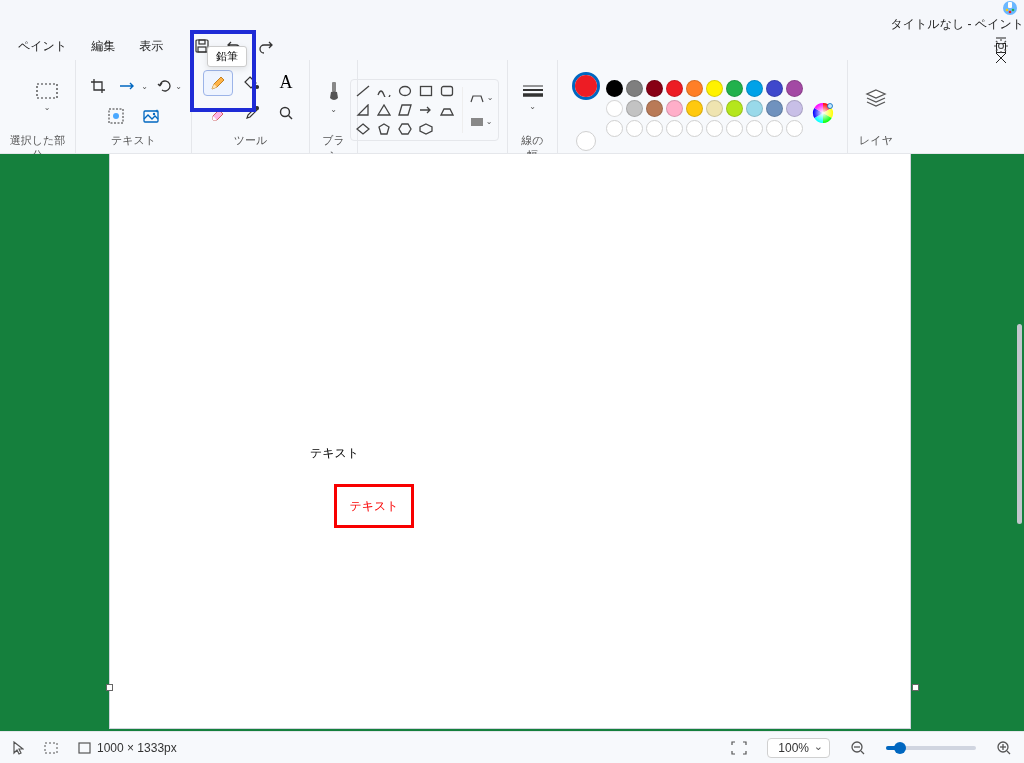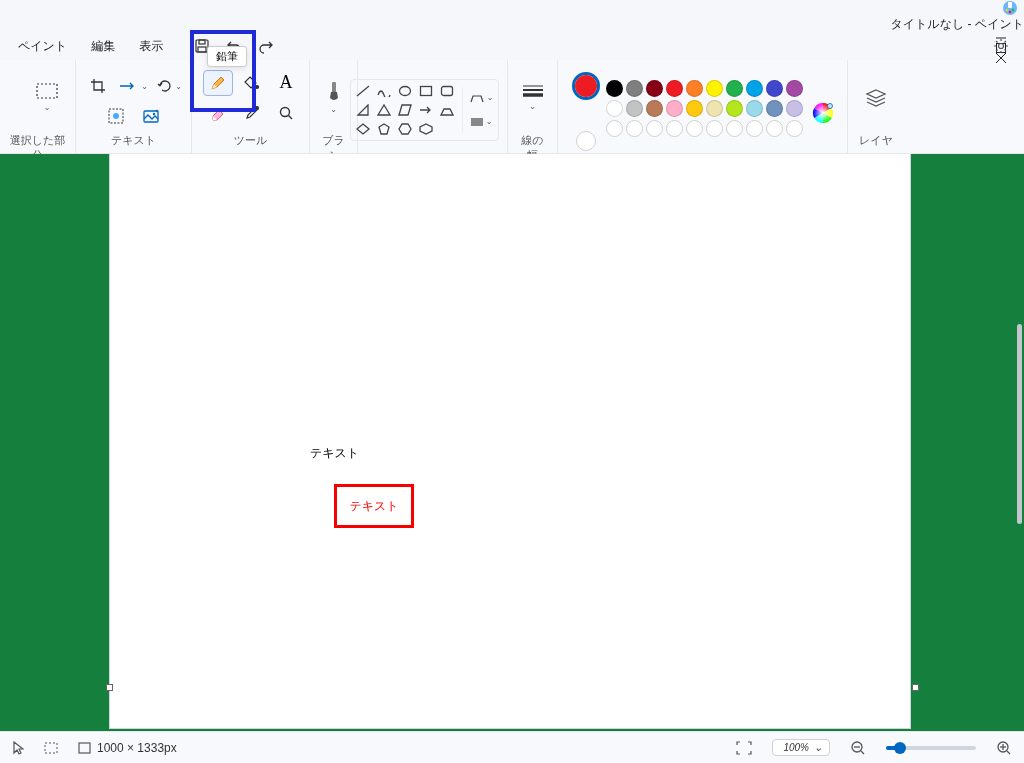--- a/index.html
+++ b/index.html
@@ -48,21 +48,21 @@
 .canvas-area { position: relative; height: 577px; background: #15803d; overflow: hidden; }
 .canvas { position: absolute; left: 110px; top: 0; width: 800px; height: 574px; background: #fff; box-shadow: 0 0 0 1px #d0d4dc; }
 .handle { position: absolute; width: 7px; height: 7px; background: #fff; border: 1px solid #666; }
 .canvas-text-1 { position: absolute; left: 200px; top: 291px; font-size: 12px; color: #000; }
 .canvas-text-2 { position: absolute; left: 224px; top: 330px; width: 80px; height: 44px; border: 3px solid #f80000; display: flex; align-items: center; justify-content: center; font-size: 12px; color: #f80000; }
 .scrollbar-v { position: absolute; right: 2px; top: 170px; width: 5px; height: 200px; background: #c4c7ce; border-radius: 3px; }
 
 .statusbar { height: 32px; border-top: 1px solid #e5e7eb; background: #f7f9fc; display: flex; align-items: center; padding: 0 12px; gap: 20px; font-size: 12px; color: #333; }
 .status-item { display: flex; align-items: center; gap: 6px; }
 .statusbar .spacer { flex: 1; }
-.zoom-display { border: 1px solid #d0d0d0; border-radius: 4px; padding: 2px 20px 2px 10px; background: #fff; font-size: 10px; position: relative; font-style: italic; }
+.zoom-display { border: 1px solid #d0d0d0; border-radius: 4px; padding: 2px 20px 2px 10px; background: #fff; font-size: 12px; position: relative; }
 .zoom-display::after { content: "⌄"; position: absolute; right: 6px; top: 1px; color: #555; font-size: 11px; }
 .slider { width: 90px; height: 4px; background: #d0d5e0; border-radius: 2px; position: relative; }
 .slider::before { content: ""; position: absolute; left: 0; width: 12px; height: 4px; background: #0067c0; border-radius: 2px; }
 .slider-thumb { position: absolute; left: 8px; top: -4px; width: 12px; height: 12px; background: #0067c0; border-radius: 50%; }
 
 svg { display: block; }
 </style>
 </head>
 <body>
 

